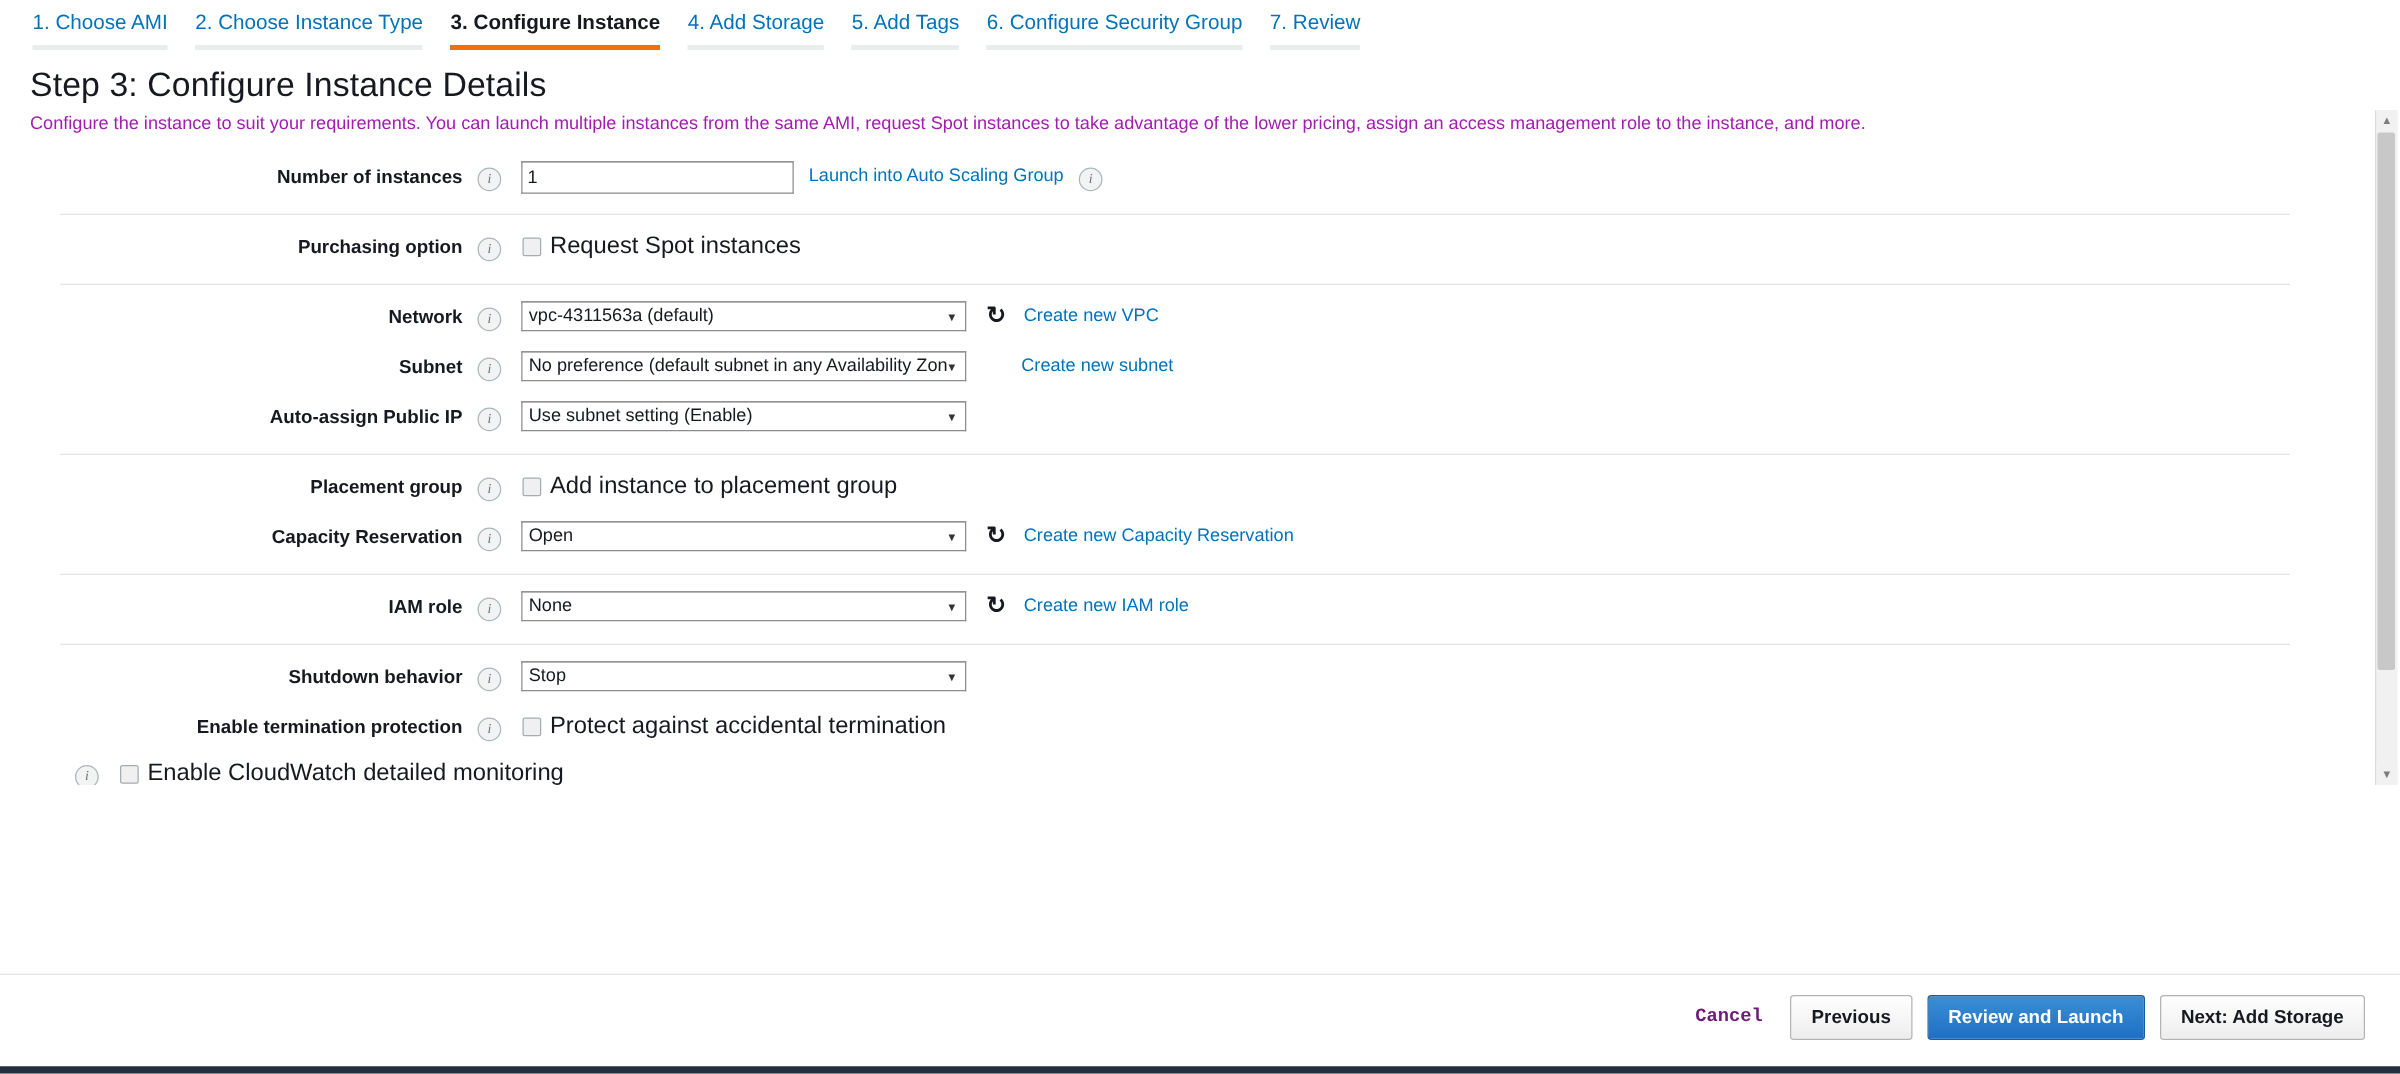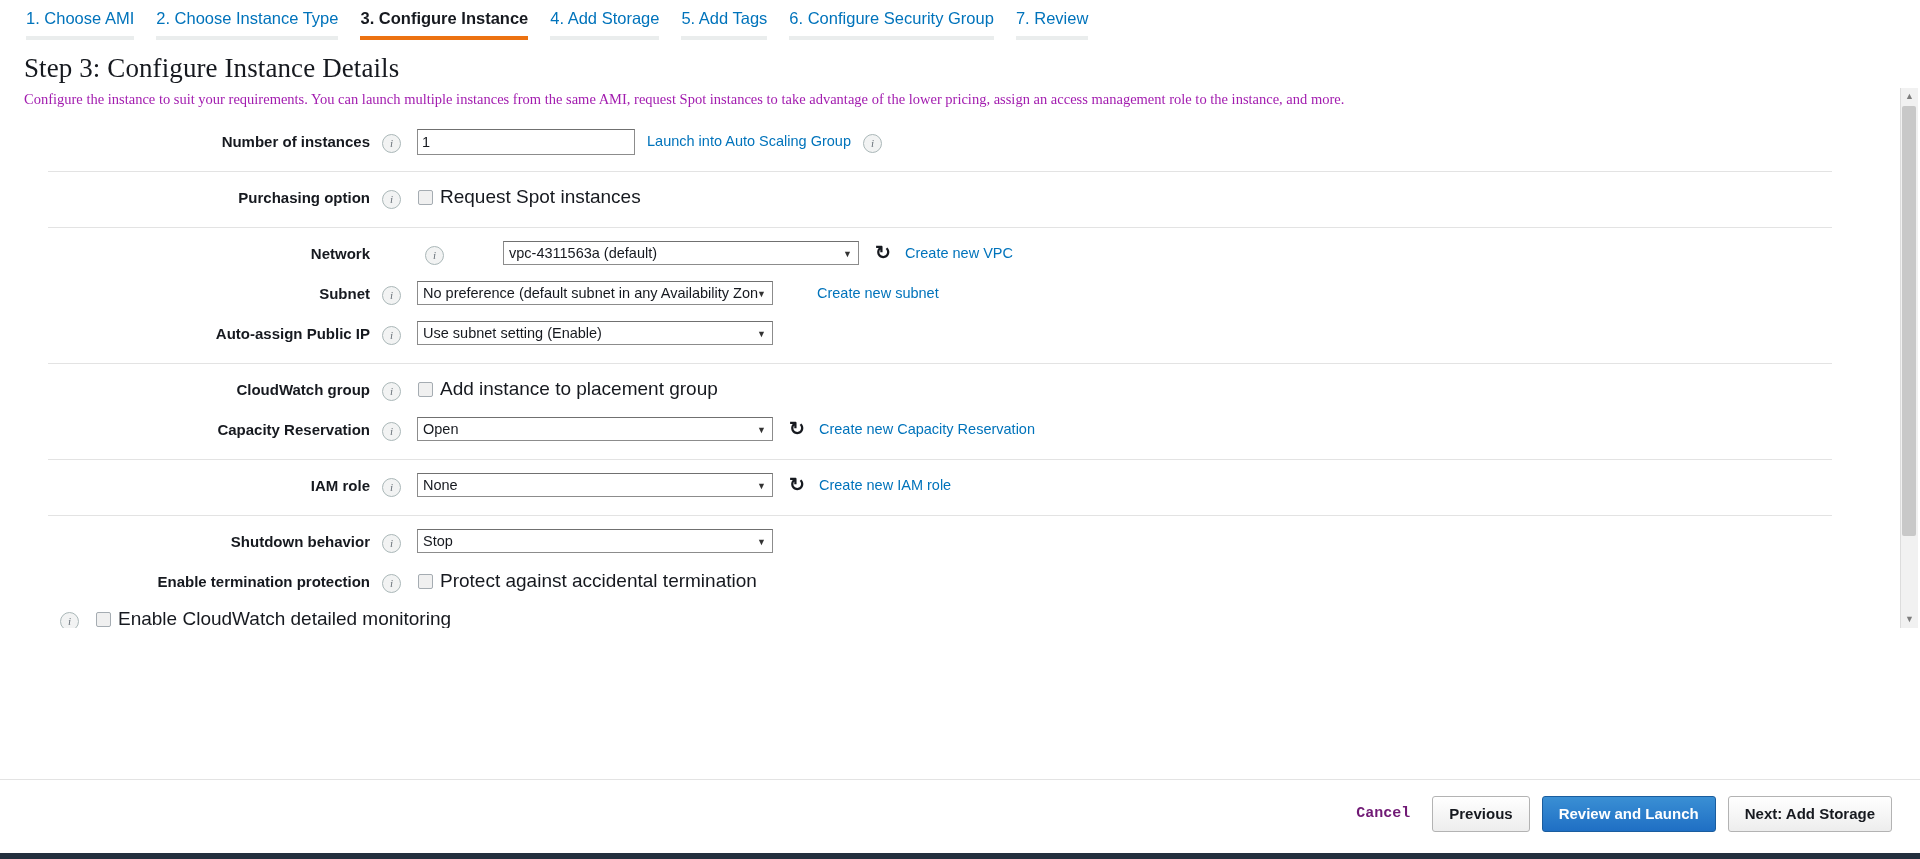--- a/index.html
+++ b/index.html
@@ -47,21 +47,20 @@
   .wizard-tab.active {
     color: #16191f;
     font-weight: bold;
     border-bottom-color: #ec7211;
     cursor: default;
   }
 
   
   .page-head {
     padding: 12px 0 0 24px;
-    font-family: Liberation Serif, serif;
   }
   .page-title {
     font-size: 27px;
     font-weight: normal;
     color: #16191f;
     margin: 0;
     line-height: 32px;
     letter-spacing: 0.1px;
   }
   .page-desc {
@@ -330,21 +329,21 @@
           <div class="fcontrol">
             <div class="chk-line">
               <span class="chk"></span>
               <span class="chk-label">Request Spot instances</span>
             </div>
           </div>
         </div>
       </div>
 
       <div class="group">
-        <div class="frow" style="margin-bottom:12px;gap:43px;">
+        <div class="frow" style="margin-bottom:12px;">
           <div class="flabel">Network</div>
           <span class="info-icon">i</span>
           <div class="fcontrol">
             <div class="select">
               <span>vpc-4311563a (default)</span>
               <span class="caret">▼</span>
             </div>
             <span class="refresh">↻</span>
             <a class="link">Create new VPC</a>
           </div>
@@ -367,21 +366,21 @@
             <div class="select">
               <span>Use subnet setting (Enable)</span>
               <span class="caret">▼</span>
             </div>
           </div>
         </div>
       </div>
 
       <div class="group">
         <div class="frow" style="margin-bottom:12px;">
-          <div class="flabel">CloudWatch group</div>
+          <div class="flabel">Placement group</div>
           <span class="info-icon">i</span>
           <div class="fcontrol">
             <div class="chk-line">
               <span class="chk"></span>
               <span class="chk-label">Add instance to placement group</span>
             </div>
           </div>
         </div>
         <div class="frow">
           <div class="flabel">Capacity Reservation</div>

